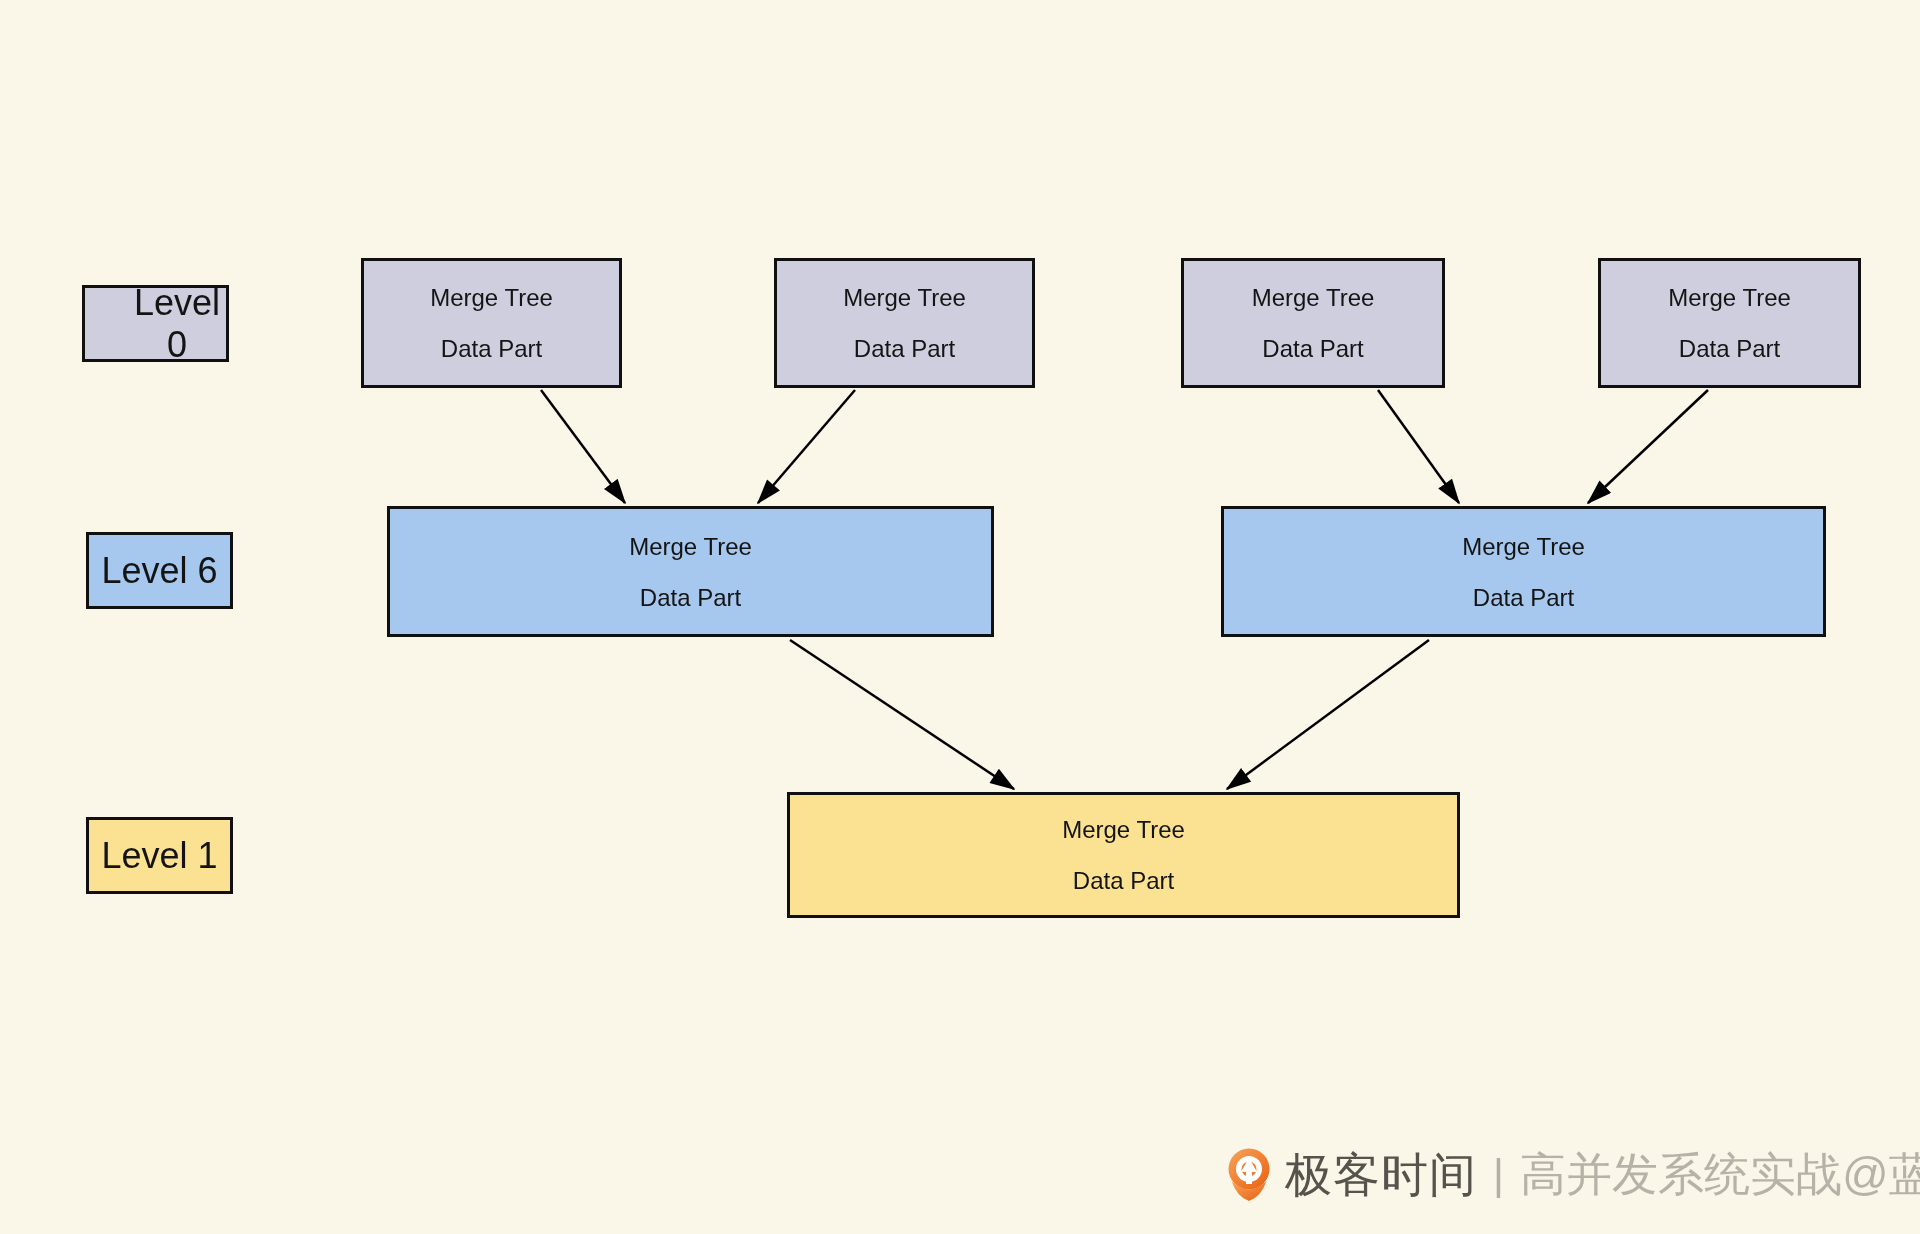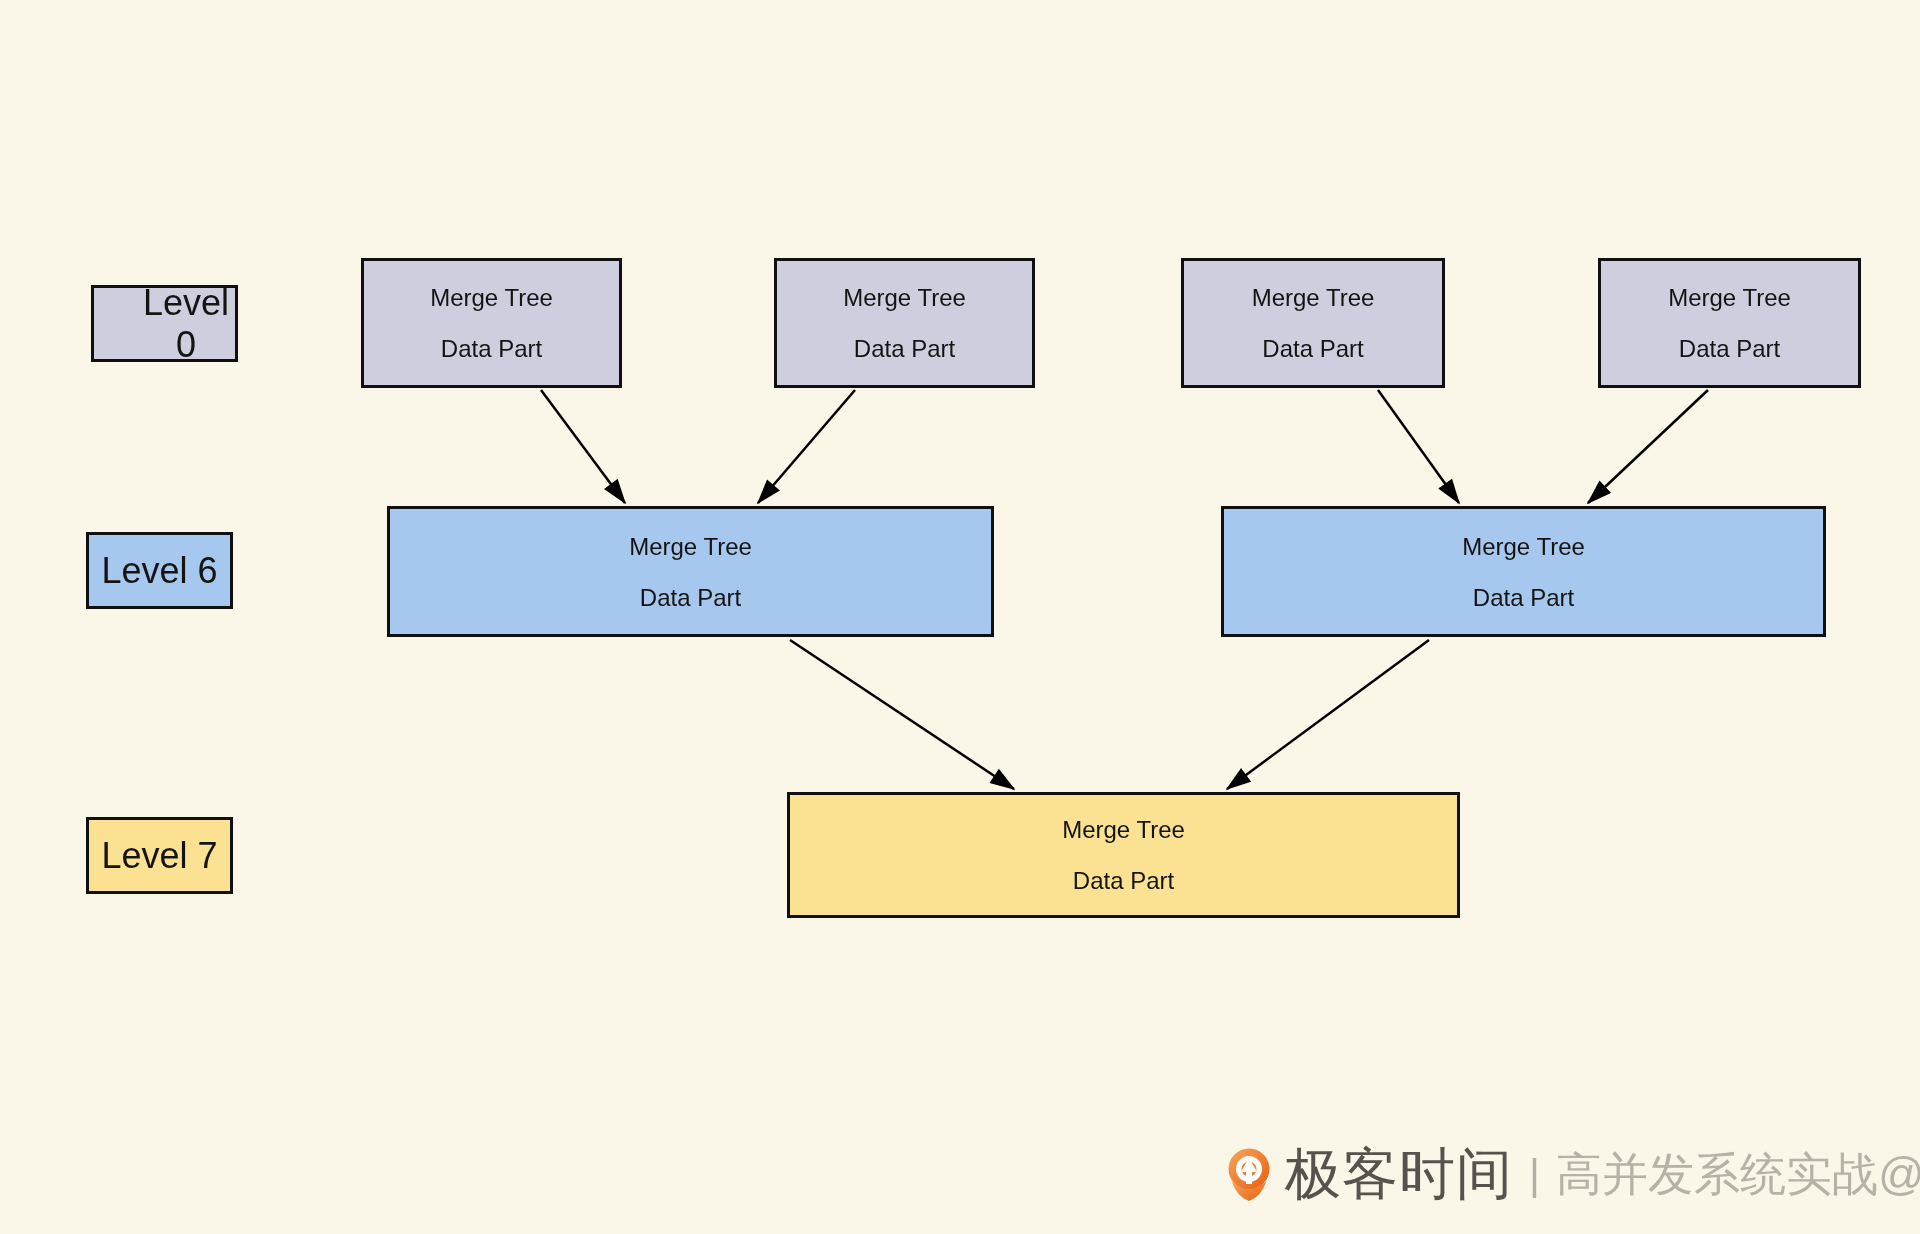--- a/index.html
+++ b/index.html
@@ -19,21 +19,21 @@
   .node  { font-size:24px; line-height:51px; }
   .legend{ font-size:36px; }
   .fill-gray   { background:#cfcede; }
   .fill-blue   { background:#a6c8ee; }
   .fill-yellow { background:#fbe293; }
 
   .watermark {
     position:absolute; left:1226px; top:1146px; height:58px;
     display:flex; align-items:center; gap:13px;
   }
-  .wm-brand  { font-size:56px; color:#56524c; letter-spacing:1px; white-space:nowrap; }
+  .wm-brand  { font-size:47px; color:#56524c; letter-spacing:1px; white-space:nowrap; }
   .wm-sep    { font-size:42px; color:#b3afa5; font-weight:300; padding:0 3px; }
   .wm-credit { font-size:46px; color:#b6b2a8; white-space:nowrap; }
 </style>
 </head>
 <body>
 
 <div class="stage">
 
   <svg class="arrows" width="1920" height="1234" viewBox="0 0 1920 1234">
     <defs>
@@ -42,28 +42,28 @@
       </marker>
     </defs>
     <line x1="541" y1="390" x2="625" y2="503" stroke="#000" stroke-width="2.5" marker-end="url(#ah)"></line>
     <line x1="855" y1="390" x2="758" y2="503" stroke="#000" stroke-width="2.5" marker-end="url(#ah)"></line>
     <line x1="1378" y1="390" x2="1459" y2="503" stroke="#000" stroke-width="2.5" marker-end="url(#ah)"></line>
     <line x1="1708" y1="390" x2="1588" y2="503" stroke="#000" stroke-width="2.5" marker-end="url(#ah)"></line>
     <line x1="790" y1="640" x2="1014" y2="789" stroke="#000" stroke-width="2.5" marker-end="url(#ah)"></line>
     <line x1="1429" y1="640" x2="1227" y2="789" stroke="#000" stroke-width="2.5" marker-end="url(#ah)"></line>
   </svg>
 
-  <div class="box legend fill-gray" style="left:91px; top:285px; width:147px; height:77px;padding-left:43px;">
+  <div class="box legend fill-gray" style="left:82px; top:285px; width:147px; height:77px;padding-left:43px;">
     <span>Level 0</span>
   </div>
   <div class="box legend fill-blue" style="left:86px; top:532px; width:147px; height:77px;">
     <span>Level 6</span>
   </div>
   <div class="box legend fill-yellow" style="left:86px; top:817px; width:147px; height:77px;">
-    <span>Level 7</span>
+    <span>Level 1</span>
   </div>
 
   <div class="box node fill-gray" style="left:361px; top:258px; width:261px; height:130px;">
     <div>Merge Tree</div>
     <div>Data Part</div>
   </div>
   <div class="box node fill-gray" style="left:774px; top:258px; width:261px; height:130px;">
     <div>Merge Tree</div>
     <div>Data Part</div>
   </div>

